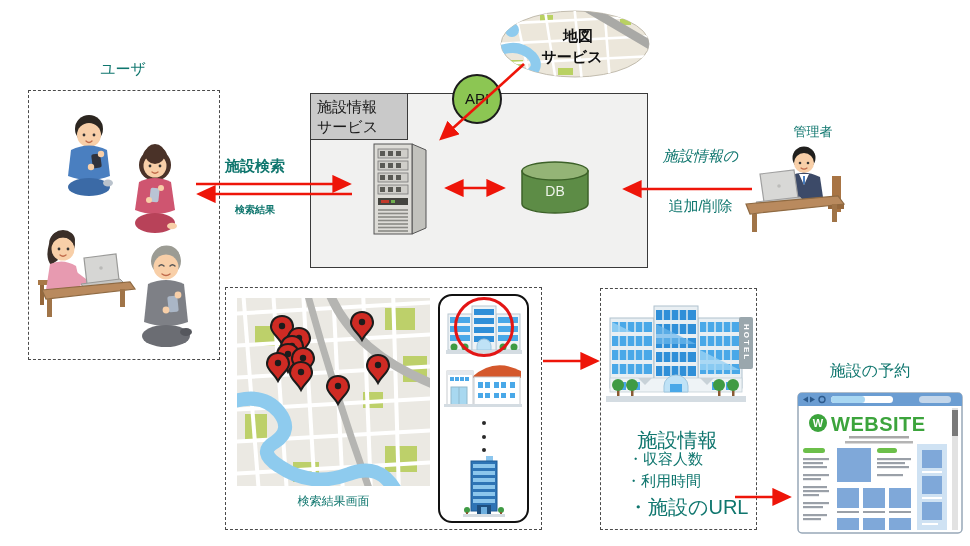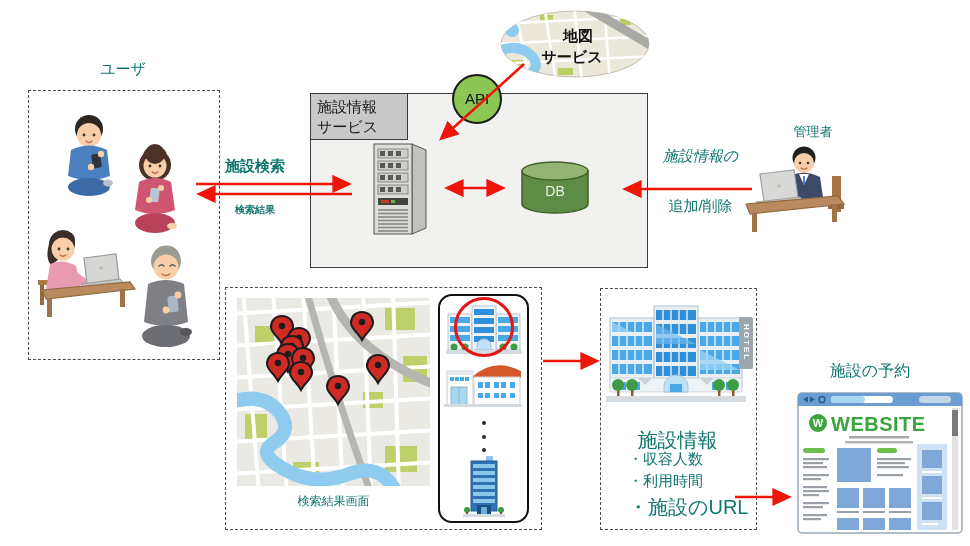--- a/index.html
+++ b/index.html
@@ -408,21 +408,21 @@
         <circle cx="26" cy="85" r="6" fill="#3f9b44"></circle>
       <circle cx="113" cy="85" r="6" fill="#3f9b44"></circle>
         <circle cx="127" cy="85" r="6" fill="#3f9b44"></circle>
     </g>
     <rect x="0" y="96" width="140" height="6" fill="#d4dce2"></rect>
   </svg>
   <div class="hotel-sign">HOTEL</div>
 
   <div class="lbl" style="left:600px;top:427px;width:155px;font-size:20px;">施設情報</div>
   <div class="lbl" style="left:628px;top:450px;width:127px;font-size:15px;text-align:left;font-family:Liberation Serif, serif;">・収容人数</div>
-  <div class="lbl" style="left:628px;top:472px;width:127px;font-size:15px;text-align:left;">・利用時間</div>
+  <div class="lbl" style="left:600px;top:472px;width:127px;font-size:15px;text-align:center;">・利用時間</div>
   <div class="lbl" style="left:628px;top:494px;width:127px;font-size:20px;text-align:left;">・施設のURL</div>
 
   <div class="lbl" style="left:775px;top:361px;width:190px;font-size:16px;">施設の予約</div>
 
   <svg class="abs" style="left:797px;top:392px;" width="166" height="142" viewBox="0 0 166 142">
     <rect x="1" y="1" width="164" height="140" rx="4" fill="#ffffff" stroke="#98a8b8" stroke-width="1.5"></rect>
     <path d="M1,5 a4,4 0 0 1 4,-4 h156 a4,4 0 0 1 4,4 v9 H1 Z" fill="#6b9dd2"></path>
     <polygon points="11,4.5 6,7.5 11,10.5" fill="#2c5a8c"></polygon>
     <polygon points="13,4.5 18,7.5 13,10.5" fill="#2c5a8c"></polygon>
     <circle cx="25" cy="7.5" r="3" fill="none" stroke="#2c5a8c" stroke-width="1.4"></circle>

